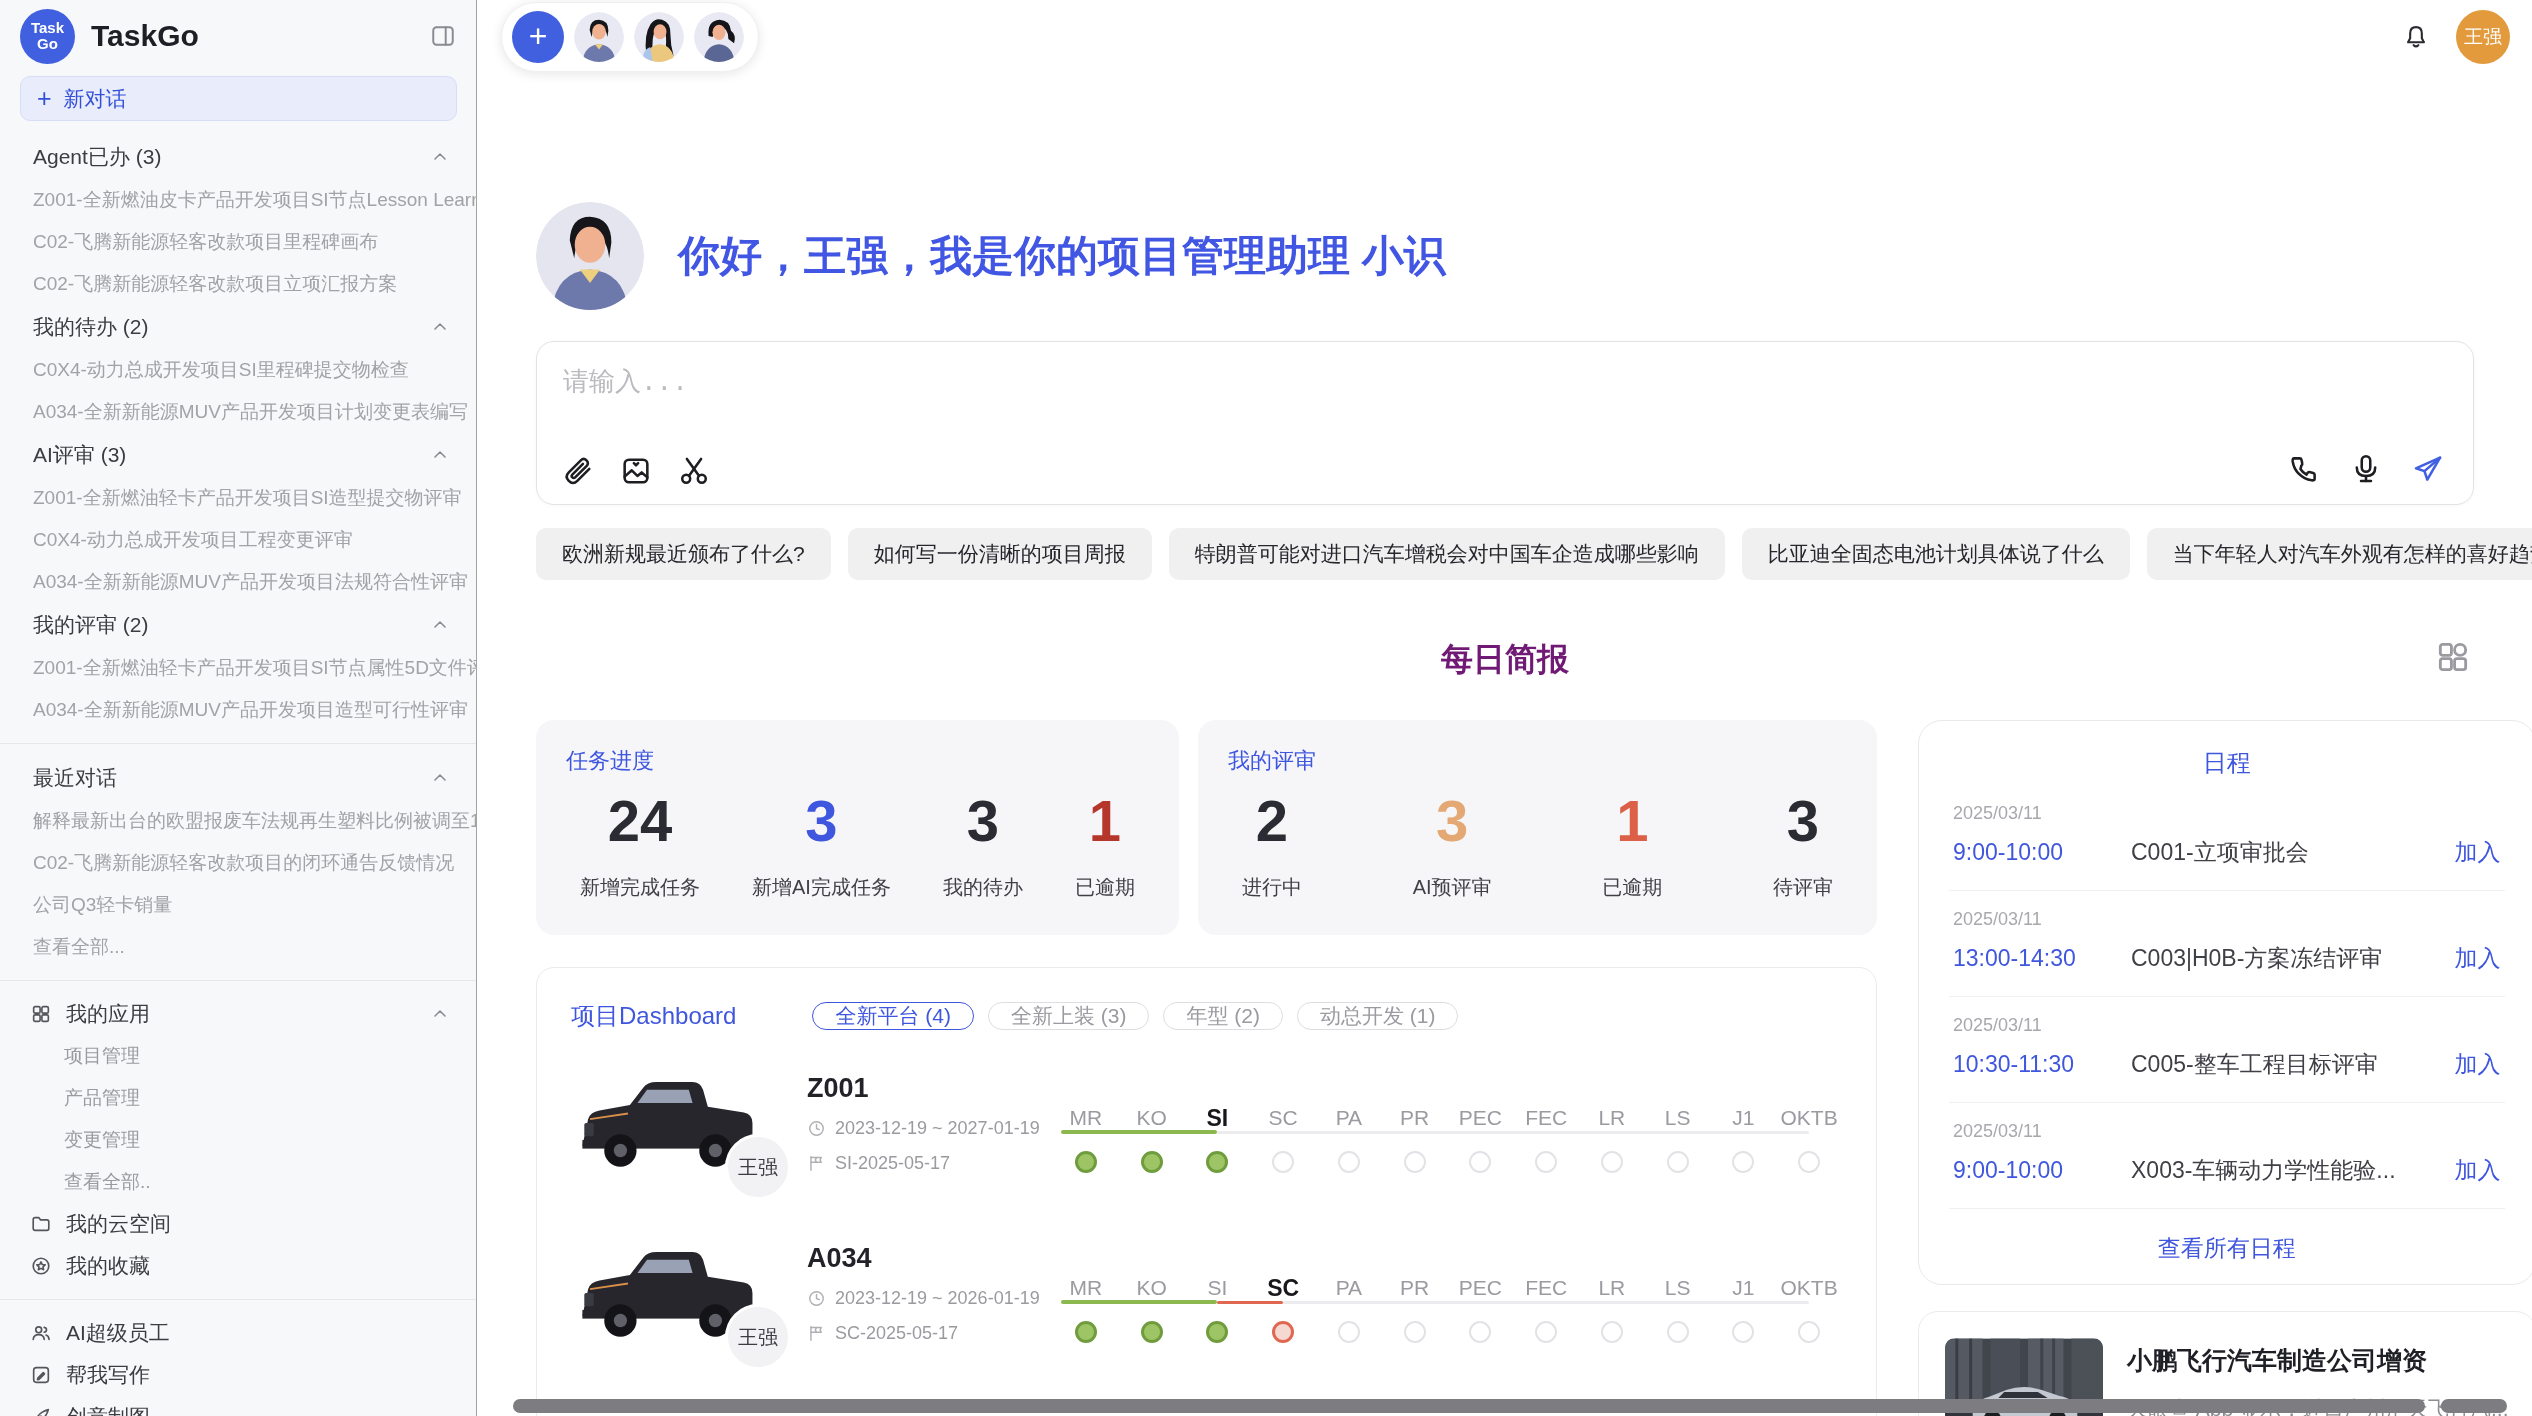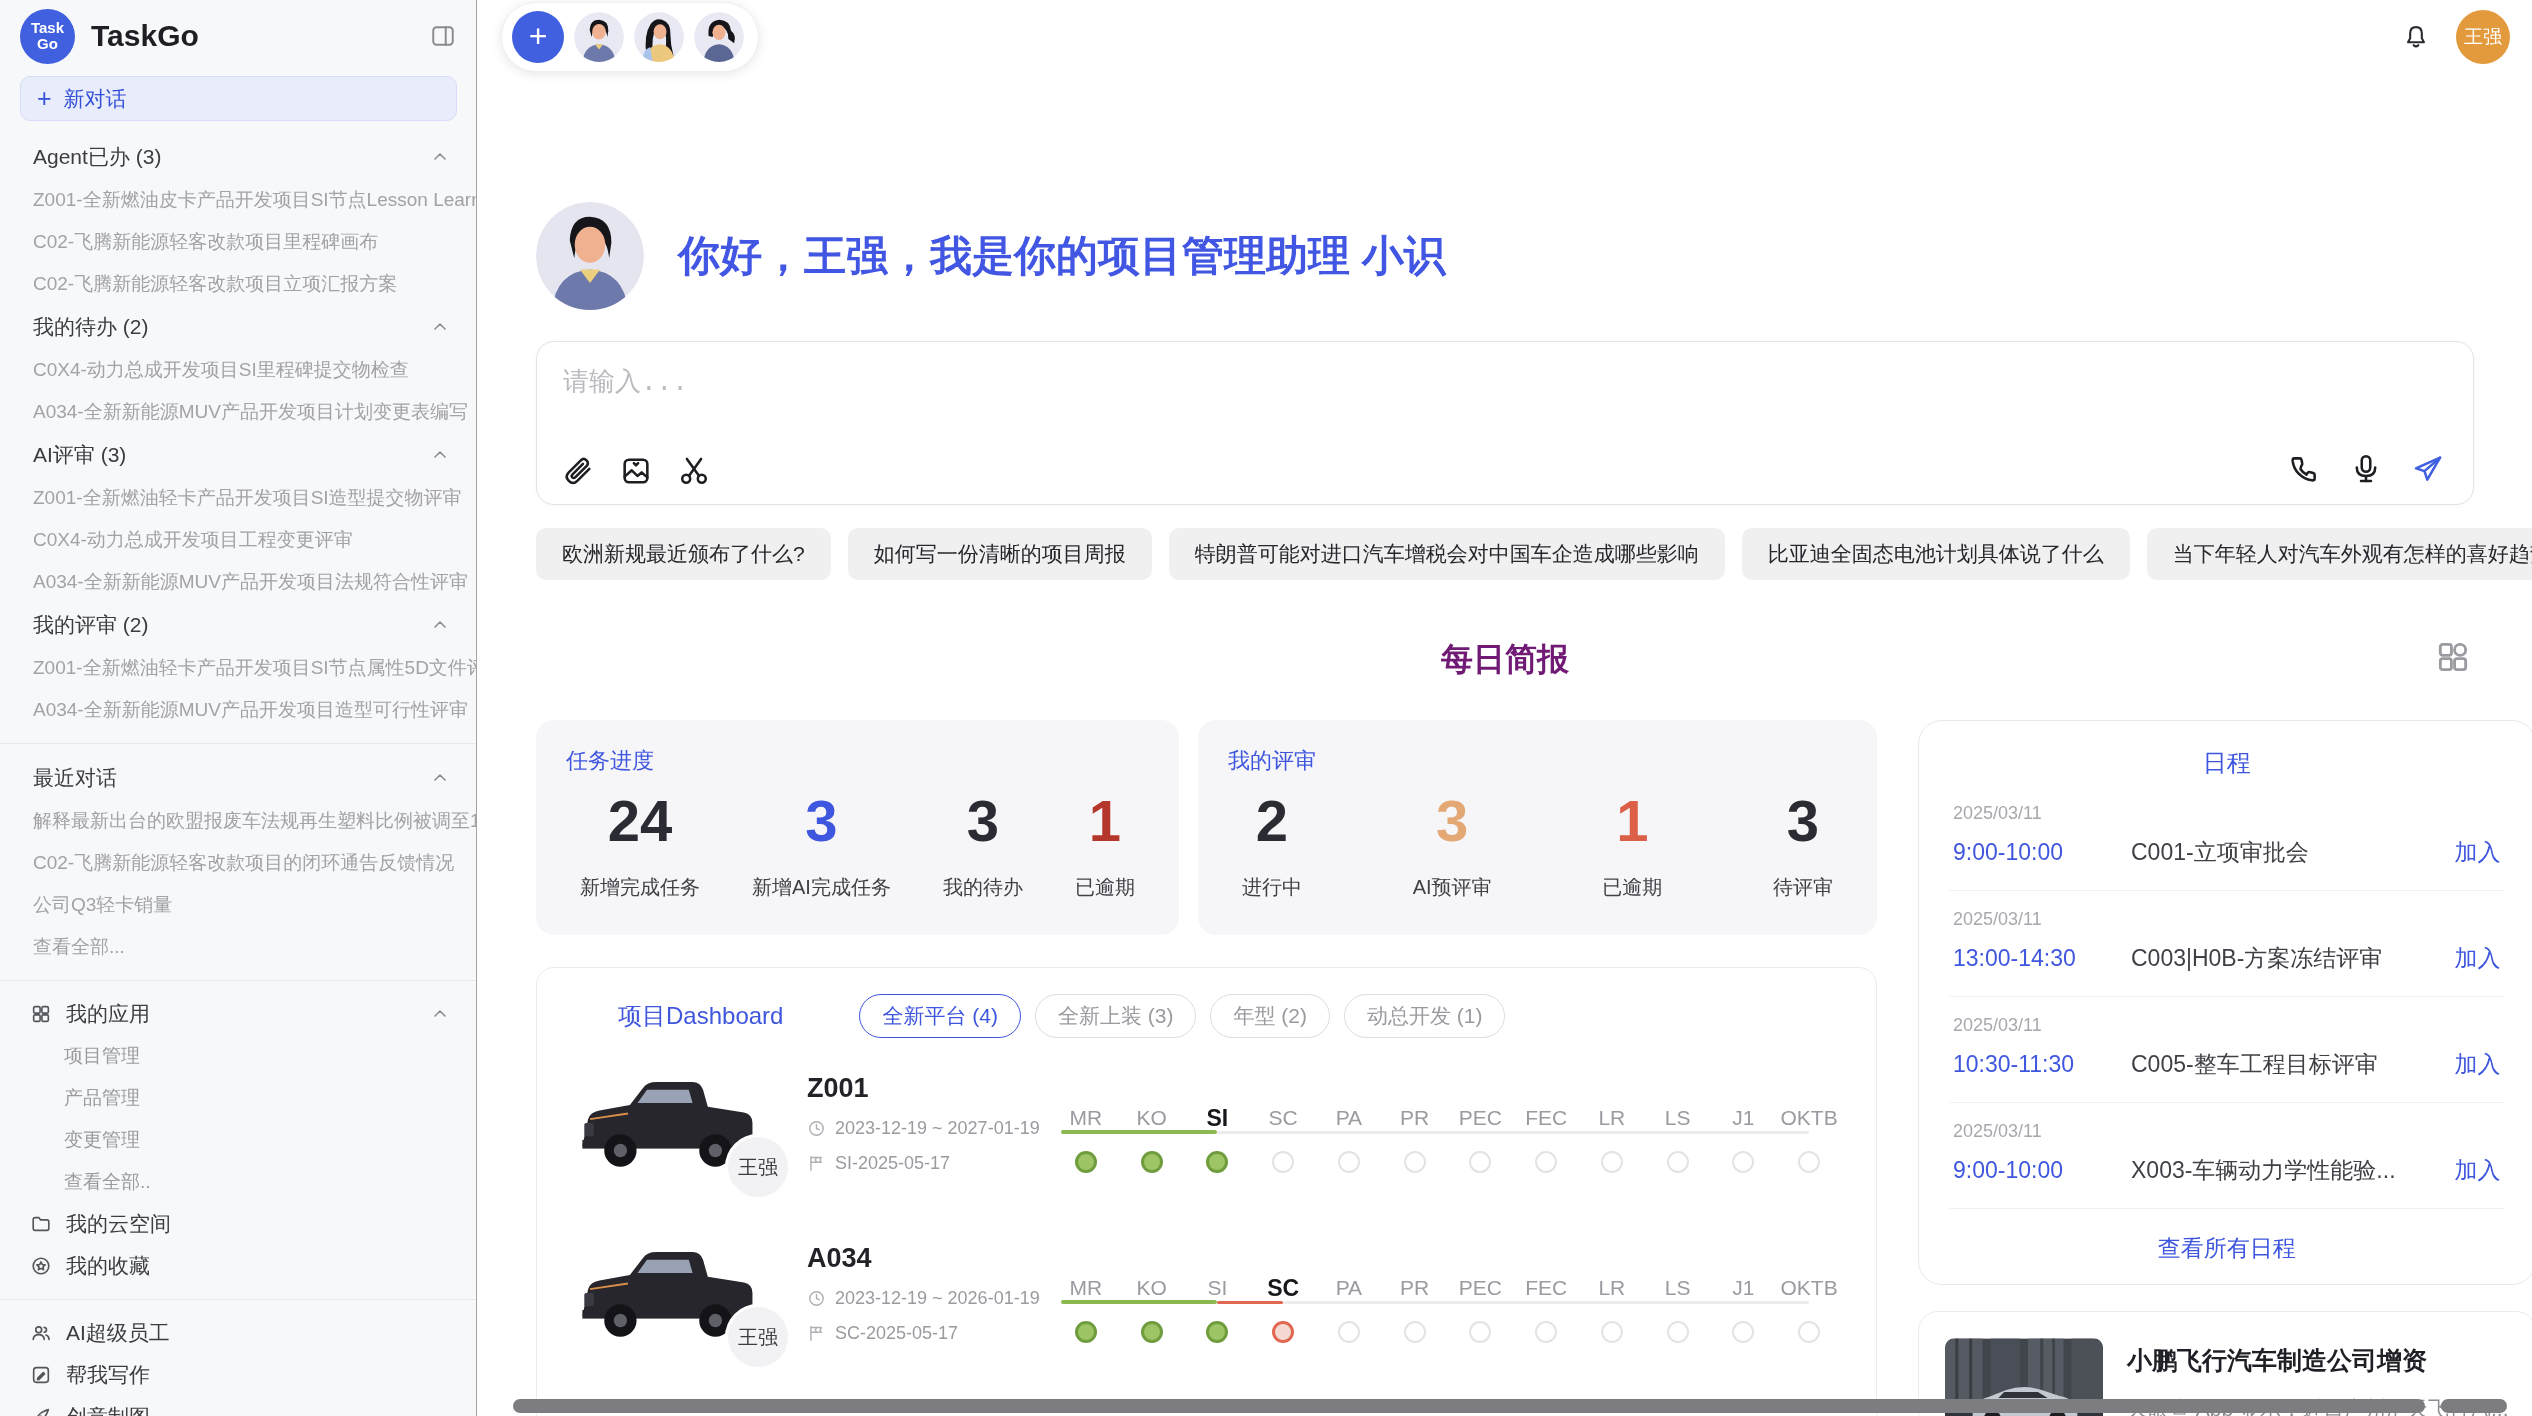--- a/index.html
+++ b/index.html
@@ -83,23 +83,23 @@
   .stat-num { font-size:58px; font-weight:700; color:#2b2b33; line-height:1; }
   .stat-num.blue { color:#3f56de; }
   .stat-num.red { color:#b5362a; }
   .stat-num.tan { color:#e3a873; }
   .stat-num.orange { color:#db6047; }
   .stat-label { font-size:20px; color:#3f3f46; }
 
   .dash-card { margin-top:32px; background:#fff; border:1px solid #ebebee; border-radius:18px;
     height:640px; padding:26px 34px; overflow:hidden; }
   .dash-head { display:flex; align-items:center; height:44px; }
-  .dash-title { font-size:24px; color:#3f56de;margin-left:47px; }
+  .dash-title { font-size:24px; color:#3f56de; }
   .tabs { display:flex; gap:14px; margin-left:76px; }
-  .tab { height:44px; padding:0 22px; border-radius:22px; border:1px solid #dddde2; background:#fff;
+  .tab { height:28px; padding:0 22px; border-radius:22px; border:1px solid #dddde2; background:#fff;
     font-size:21px; color:#9a9aa0; display:flex; align-items:center; cursor:pointer; font-family:inherit; }
   .tab.active { border-color:#3f56de; color:#3f56de; }
 
   .project-row { display:flex; align-items:center; height:126px; margin-top:22px; }
   .project-row + .project-row { margin-top:44px; }
   .truck-wrap { position:relative; width:212px; min-width:212px; height:126px; }
   .truck-wrap svg { width:190px; height:124px; }
   .owner-badge { position:absolute; right:-8px; bottom:-14px; width:66px; height:66px; border-radius:50%;
     background:#f2f2f4; display:flex; align-items:center; justify-content:center;
     font-size:20px; color:#3c3c42; border:3px solid #fff; }

